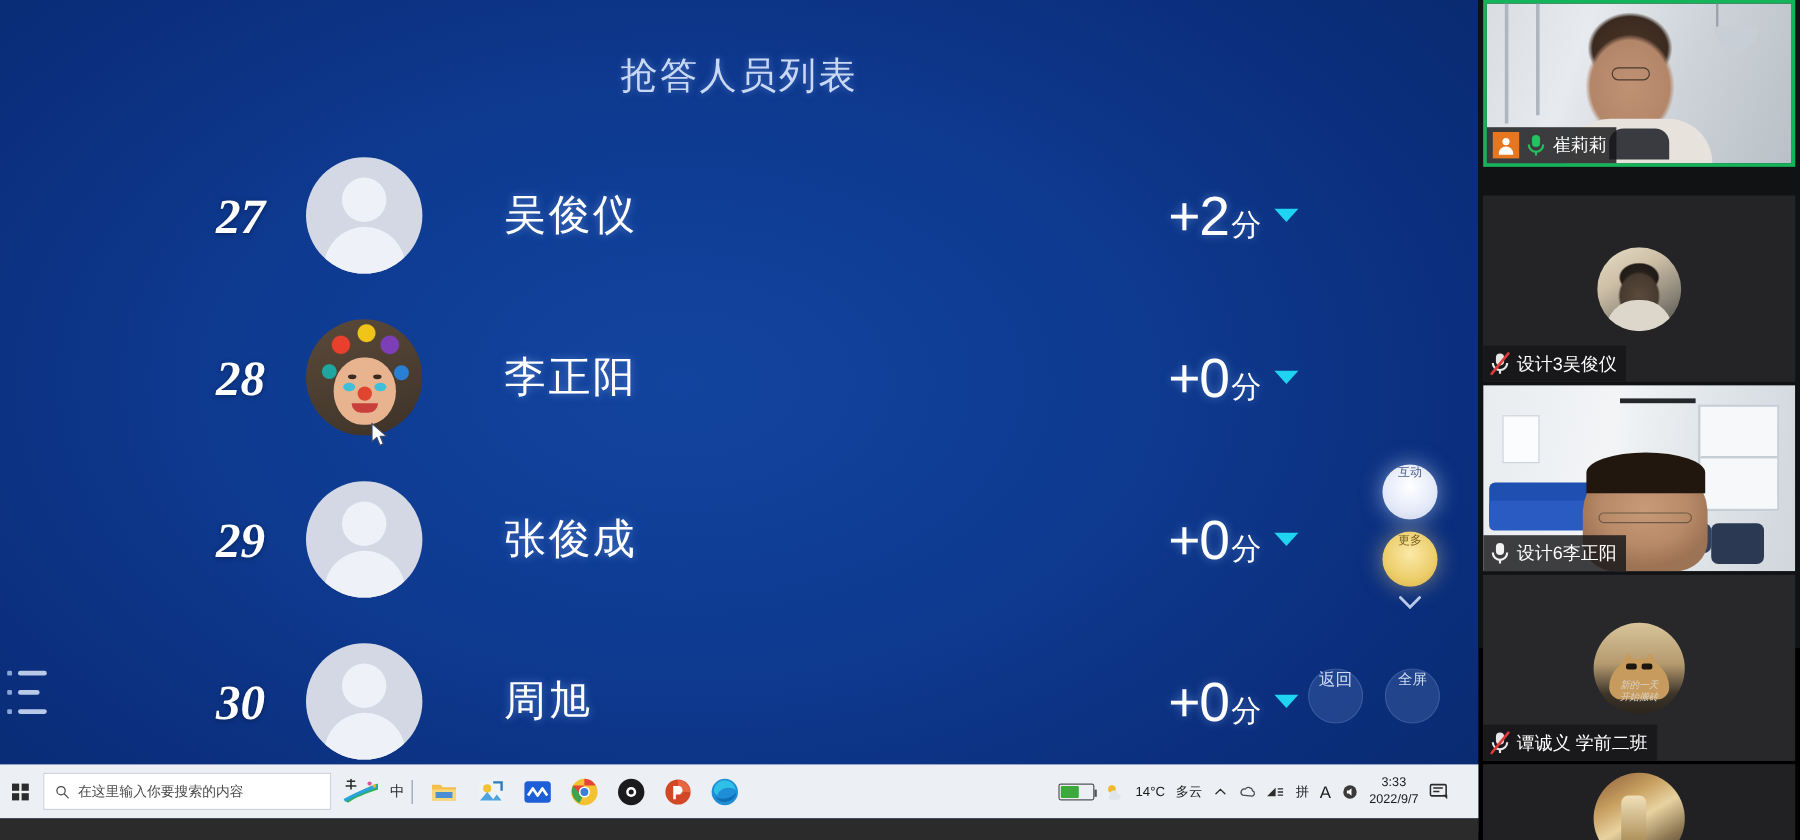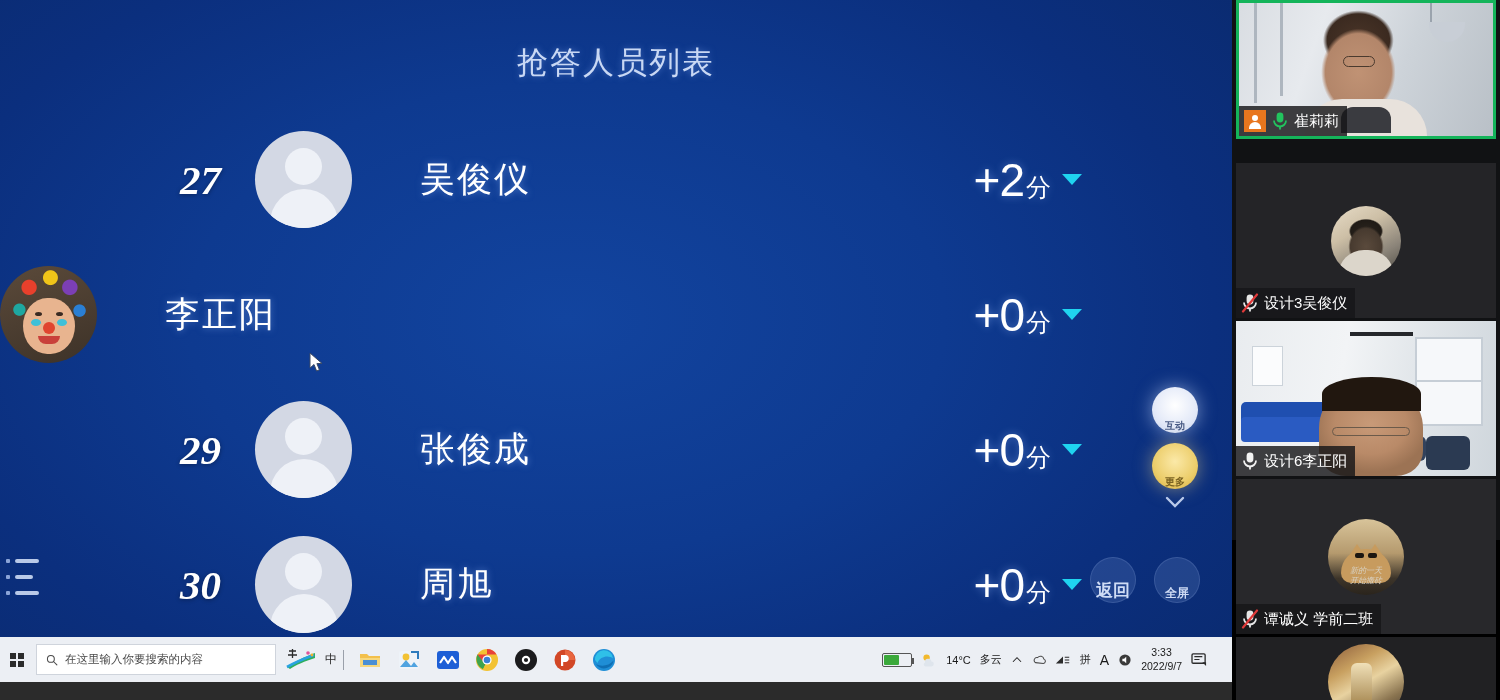--- a/index.html
+++ b/index.html
@@ -94,36 +94,36 @@
   .caret {
     width:0; height:0; margin-left:11px; align-self:center;
     border-left:10px solid transparent; border-right:10px solid transparent;
     border-top:11px solid #1fd4f0;
   }
 
   
   .cursor { position:absolute; left:309px; top:352px; width:16px; height:22px; }
 
   
-  .fab { position:absolute; border-radius:50%; display:flex; align-items:flex-end;
-         justify-content:center; font-size:10px; letter-spacing:0;font-weight:bold; }
+  .fab { position:absolute; border-radius:50%; display:flex; align-items:flex-start;
+         justify-content:center; font-size:10px; letter-spacing:0; }
   .fab-interact {
     left:1152px; top:387px; width:46px; height:46px;
     background:radial-gradient(circle at 50% 40%, #ffffff 0%, #e3e9f8 60%, #c6d2ee 100%);
     color:#4a5c86; box-shadow:0 0 18px rgba(210,225,255,.55);
   }
   .fab-more {
     left:1152px; top:443px; width:46px; height:46px;
     background:radial-gradient(circle at 50% 40%, #fbe9a8 0%, #eccd6a 60%, #d5ac3f 100%);
     color:#7a6222; box-shadow:0 0 18px rgba(240,215,140,.5);
   }
   .fab-chev { position:absolute; left:1163px; top:494px; width:24px; height:16px; }
   .fab-back {
     left:1090px; top:557px; width:46px; height:46px;
-    background:rgba(120,150,210,.22); color:#cfdcf5; font-size:17px;
+    background:rgba(120,150,210,.22); color:#cfdcf5; font-size:14px;
     border:1px solid rgba(160,185,235,.18);
   }
   .fab-full {
     left:1154px; top:557px; width:46px; height:46px;
     background:rgba(120,150,210,.22); color:#cfdcf5; font-size:12px;
     border:1px solid rgba(160,185,235,.18);
   }
 
   
   .taskbar {
@@ -318,20 +318,21 @@
         <div class="avatar default"></div>
         <div class="pname">吴俊仪</div>
         <div class="score">
           <span class="big">+2</span>
           <span class="fen">分</span>
           <span class="caret"></span>
         </div>
       </div>
 
       <div class="row">
+        <div class="rank">28</div>
         <div class="avatar clown">
           <span class="face"></span>
             <span class="eyeL"></span>
             <span class="eyeR"></span>
           <span class="cheekL"></span>
             <span class="cheekR"></span>
           <span class="nose"></span>
             <span class="mouth"></span>
         </div>
         <div class="pname">李正阳</div>

